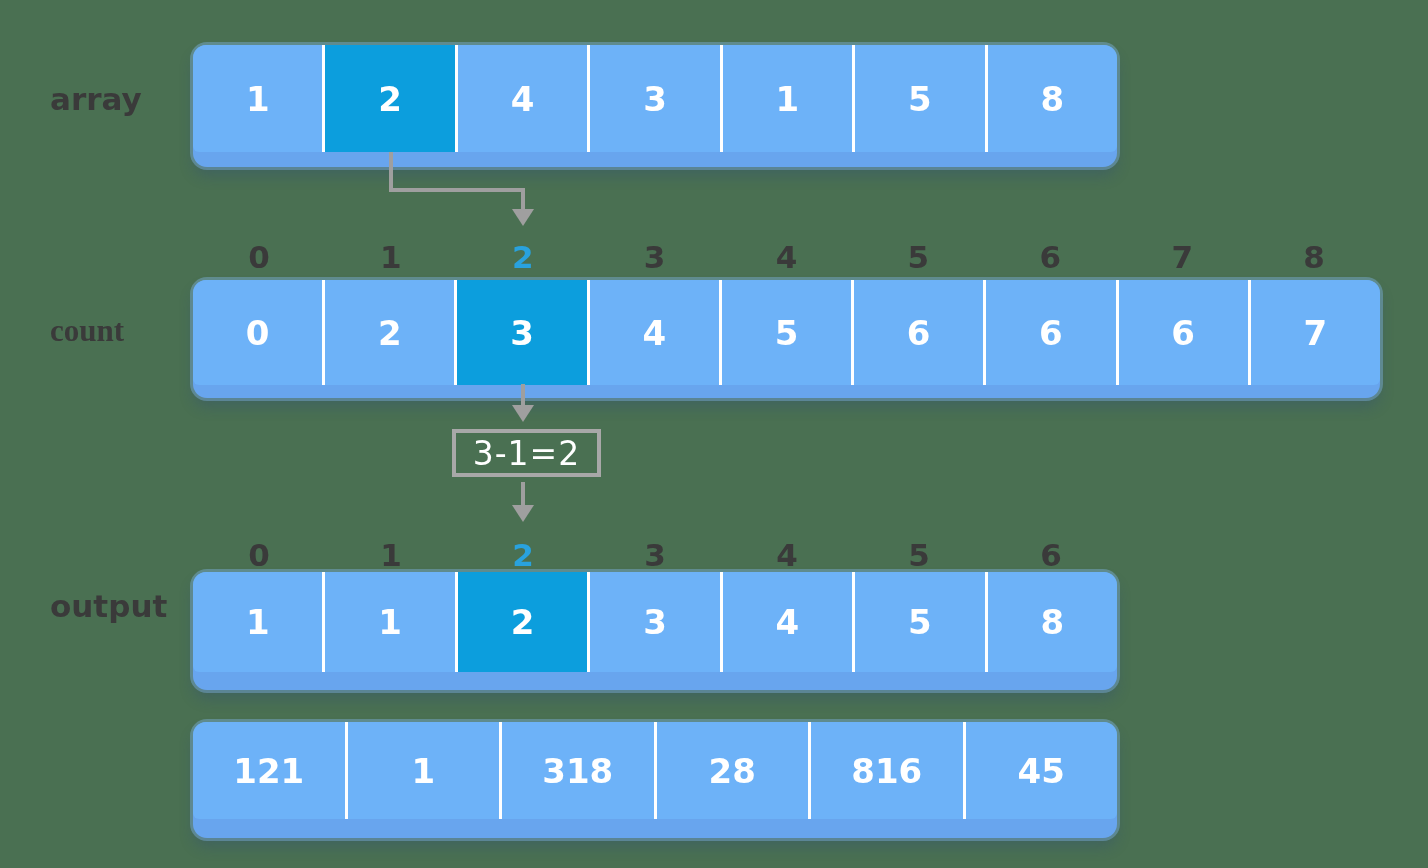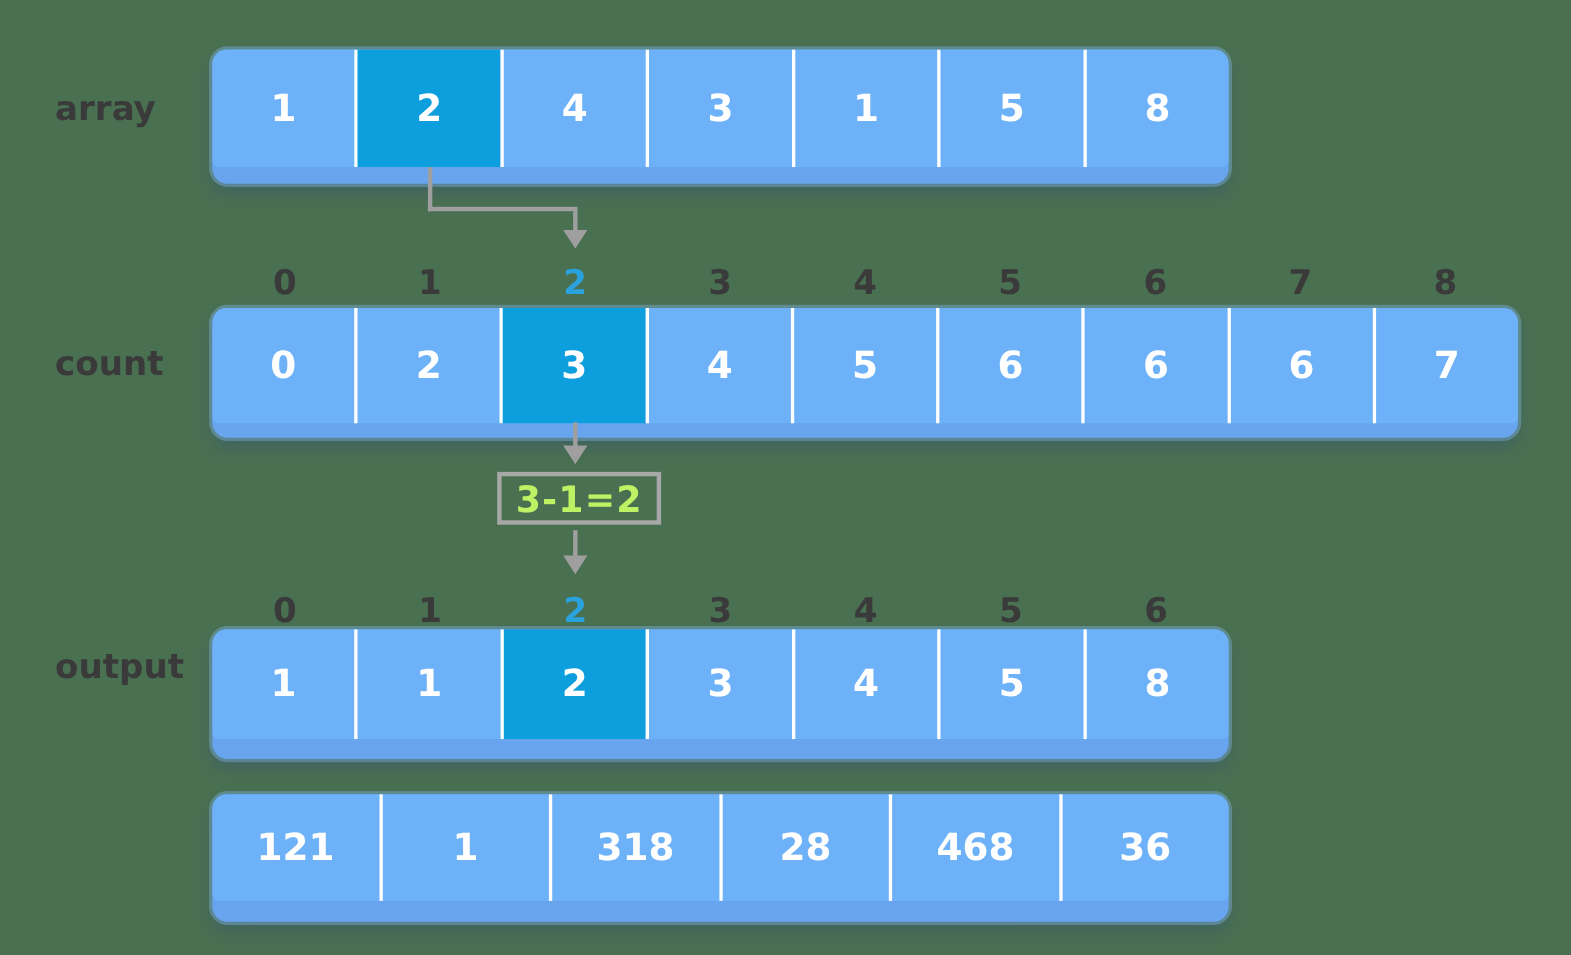--- a/index.html
+++ b/index.html
@@ -47,21 +47,21 @@
   .arrowhead{
     position:absolute;width:0;height:0;
     border-left:11px solid transparent;
     border-right:11px solid transparent;
     border-top:17px solid #9f9f9f;
   }
   .formula-box{
     position:absolute;
     border:4px solid #a8a8a8;
     display:flex;align-items:center;justify-content:center;
-    font-size:33px;font-weight:bold;color:#bef264;
+    font-size:33px;font-weight:normal;color:#ffffff;
     letter-spacing:1px;
   }
 </style>
 </head>
 <body>
 
 <div class="canvas">
 
   <div class="row-label" style="left:50px;top:82px;">array</div>
 
@@ -87,21 +87,21 @@
     <span>1</span>
     <span class="ihl">2</span>
     <span>3</span>
     <span>4</span>
     <span>5</span>
     <span>6</span>
     <span>7</span>
     <span>8</span>
   </div>
 
-  <div class="row-label" style="left:50px;top:314px;">count</div>
+  <div class="row-label" style="left:50px;top:314px;font-family:Liberation Serif, serif;">count</div>
 
   <div class="track" style="left:193px;top:280px;width:1187px;padding-bottom:13px;">
     <div class="cells" style="height:105px;">
       <div class="cell">0</div>
       <div class="cell">2</div>
       <div class="cell hl">3</div>
       <div class="cell">4</div>
       <div class="cell">5</div>
       <div class="cell">6</div>
       <div class="cell">6</div>
@@ -143,18 +143,18 @@
       <div class="cell">8</div>
     </div>
   </div>
 
   <div class="track" style="left:193px;top:722px;width:924px;padding-bottom:19px;text-align:right;">
     <div class="cells" style="height:97px;">
       <div class="cell">121</div>
       <div class="cell">1</div>
       <div class="cell">318</div>
       <div class="cell">28</div>
-      <div class="cell">468</div>
-      <div class="cell">36</div>
+      <div class="cell">816</div>
+      <div class="cell">45</div>
     </div>
   </div>
 
 </div>
 
 </body></html>

